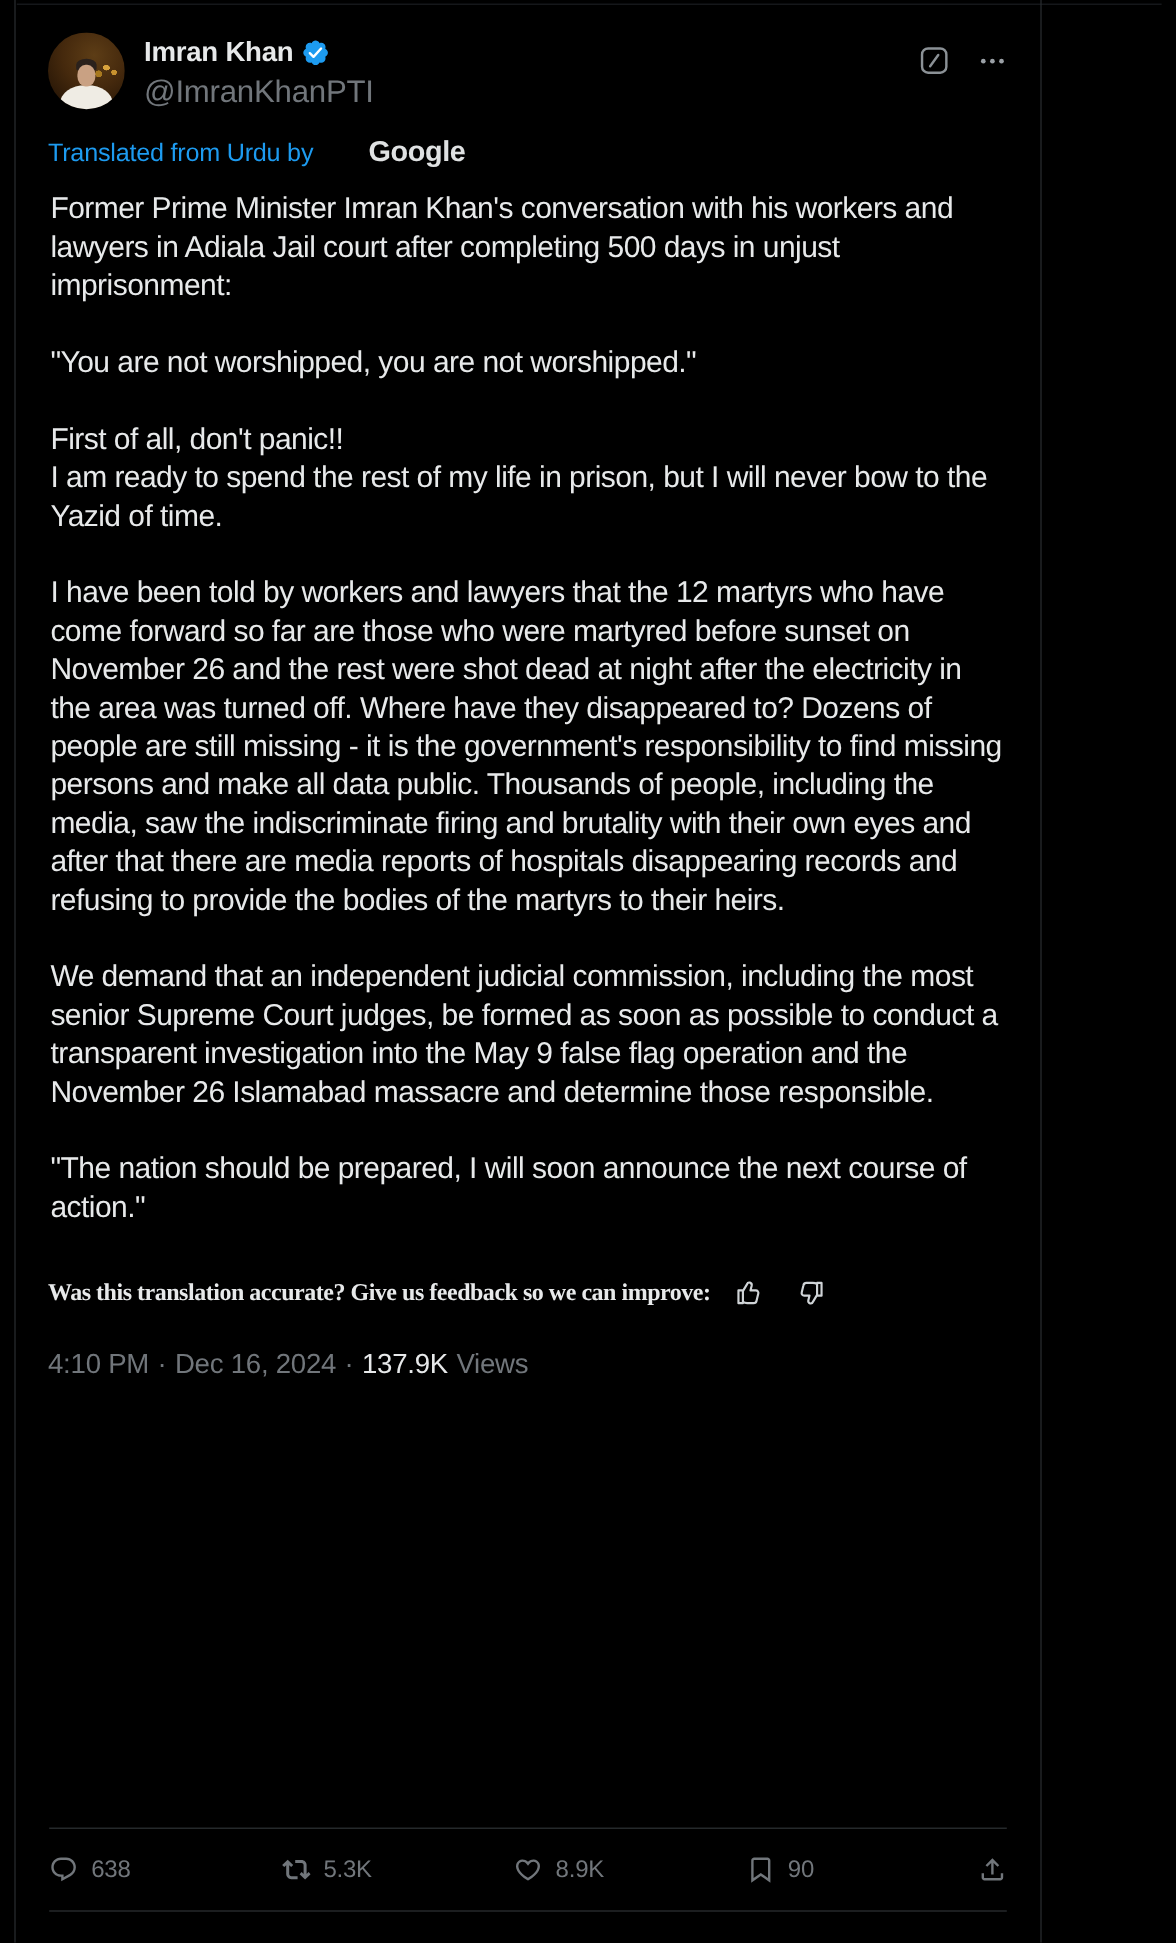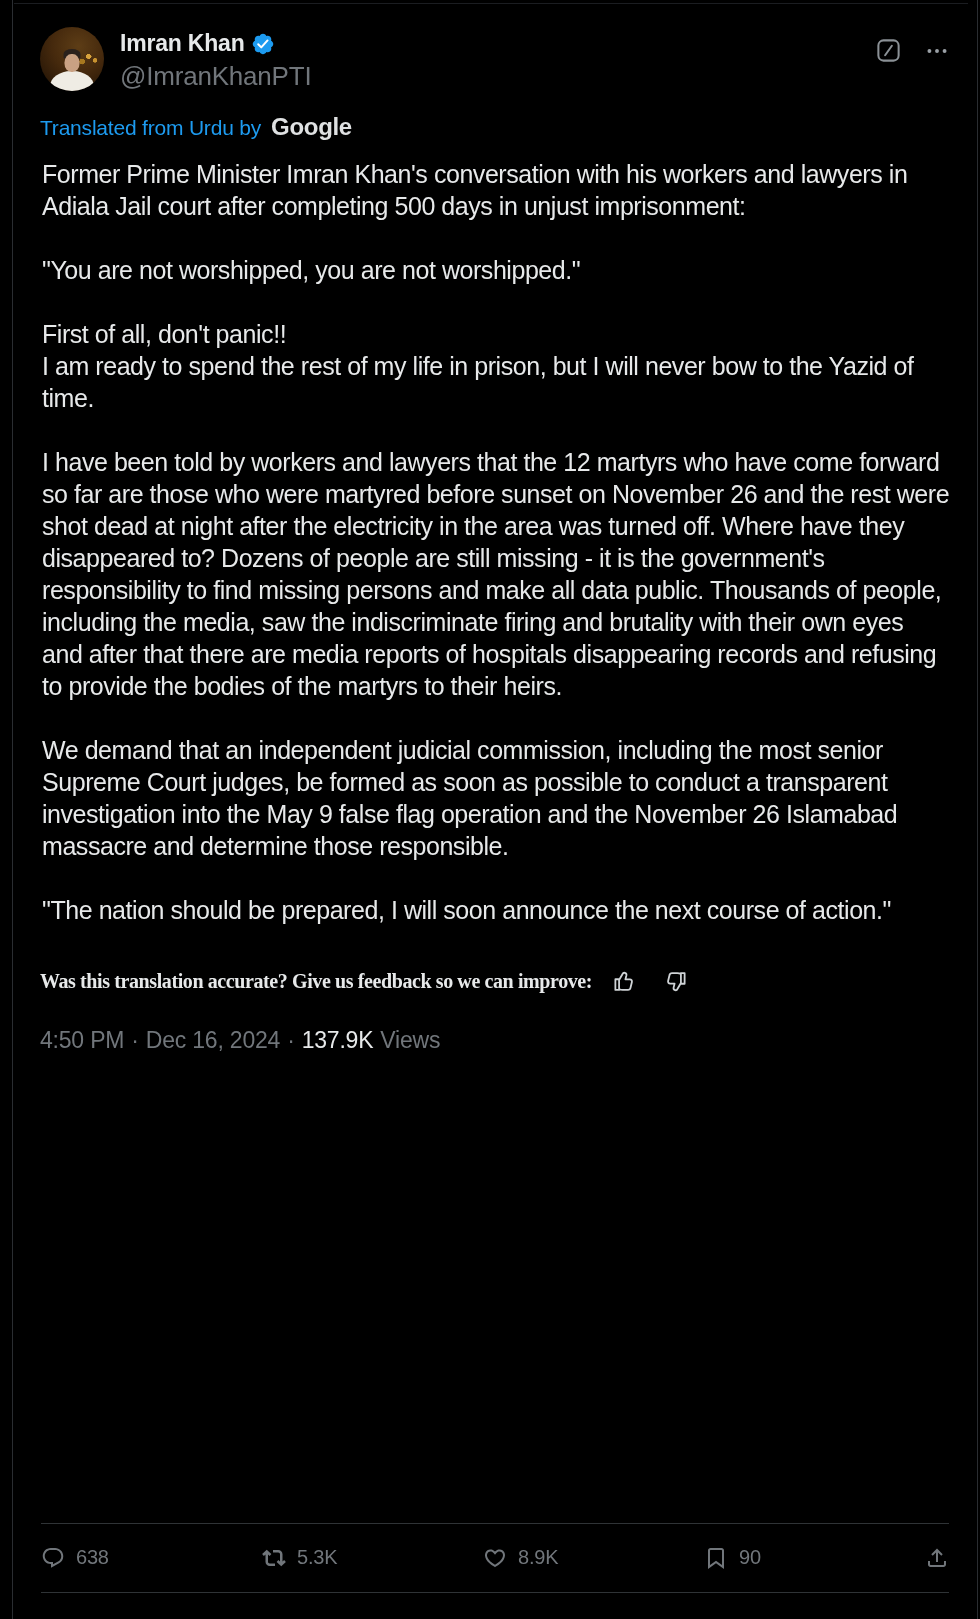--- a/index.html
+++ b/index.html
@@ -12,21 +12,21 @@
     overflow: hidden;
   }
   .page { position: relative; width: 980px; height: 1619px; background: #000; }
   .top-hairline {
     position: absolute; top: 3px; left: 14px; right: 12px; height: 1px;
     background: #1b1d21;
   }
   .column {
     position: relative;
     margin-left: 12px;
-    width: 966px; height: 1619px;
+    width: 856px; height: 1619px;
     border-left: 1px solid #2a2d31;
     border-right: 1px solid #2a2d31;
     padding: 0 27px;
   }
 
   
   .tweet-header { display: flex; align-items: flex-start; padding-top: 27px; }
   .avatar {
     position: relative; width: 64px; height: 64px; border-radius: 50%;
     overflow: hidden; flex: 0 0 64px; cursor: pointer;
@@ -54,21 +54,21 @@
   .name-row { display: flex; align-items: center; }
   .display-name { font-size: 23px; font-weight: 700; color: #e7e9ea; cursor: pointer; letter-spacing: -0.2px; }
   .verified-badge { width: 24px; height: 24px; margin-left: 6px; flex: 0 0 auto; }
   .handle { margin-top: 4px; font-size: 26px; color: #71767b; letter-spacing: -0.2px; cursor: pointer; }
   .header-actions { margin-left: auto; display: flex; align-items: center; padding-top: 10px; }
   .icon-btn { background: none; border: none; padding: 0; cursor: pointer; display: flex; align-items: center; }
   .grok-btn { color: #8b9196; margin-right: 22px; }
   .more-btn { color: #9aa0a6; }
 
   
-  .translated-row { margin-top: 21px; display: flex; align-items: baseline; }
+  .translated-row { margin-top: 21px; display: flex; align-items: baseline; gap: 36px; }
   .trans-link { color: #1d9bf0; font-size: 21px; letter-spacing: -0.2px; }
   .google-logo { color: #dfe1e2; font-size: 24px; font-weight: 600; margin-left: 10px; letter-spacing: -0.3px; }
 
   
   .tweet-body { margin-top: 17px; }
   .tweet-body p {
     margin: 0 0 32px 2px;
     font-size: 25px; line-height: 32px;
     letter-spacing: -0.45px;
     color: #e7e9ea;
@@ -89,21 +89,21 @@
   .views-count { color: #e7e9ea; font-weight: 400; margin-right: 7px; }
 
   
   .action-bar {
     position: absolute; bottom: 26px; left: 28px; right: 28px;
     height: 70px;
     border-top: 1px solid #2f3336;
     border-bottom: 1px solid #2f3336;
     display: flex; align-items: center;
   }
-  .action-group { flex: 1 1 0; display: flex; color: #71767b; }
+  .action-group { flex: 1 1 0; display: flex; align-items: center; color: #71767b; }
   .action-group.share-group { flex: 0 0 auto; }
   .action-count { font-size: 20px; margin-left: 11px; color: #71767b; letter-spacing: -0.2px; }
   .action-btn { color: #71767b; }
   svg { display: block; }
 </style>
 </head>
 <body>
 
 <div class="page">
   <div class="top-hairline"></div>
@@ -168,21 +168,21 @@
       <button class="icon-btn thumb-btn down">
         <svg width="27" height="27" viewBox="0 0 24 24">
           <g transform="rotate(180 12 12)">
             <path fill="none" stroke="currentColor" stroke-width="1.6" stroke-linejoin="round" d="M3 10h3.3v9.5H3z M6.3 18.6c.9.6 1.9.9 3.2.9h4.7c1.1 0 2-.7 2.2-1.8l1.3-5.3c.3-1.2-.6-2.3-1.8-2.3h-4l.9-3.5c.2-1-.3-2-1.3-2.3-.9-.2-1.8.2-2.1 1.1L6.3 10.6"></path>
           </g>
         </svg>
       </button>
     </div>
 
     <div class="meta-row">
-      <span class="meta-gray">4:50 PM</span><span class="meta-sep">·</span><span class="meta-gray">Dec 16, 2024</span><span class="meta-sep">·</span><span class="views-count">137.9K</span><span class="meta-gray">Views</span>
+      <span class="meta-gray">4:10 PM</span><span class="meta-sep">·</span><span class="meta-gray">Dec 16, 2024</span><span class="meta-sep">·</span><span class="views-count">137.9K</span><span class="meta-gray">Views</span>
     </div>
 
     <div class="action-bar">
       <div class="action-group">
         <button class="icon-btn action-btn">
           <svg width="24" height="24" viewBox="0 0 24 24">
             <path fill="currentColor" d="M1.751 10c0-4.42 3.584-8 8.005-8h4.366c4.49 0 8.129 3.64 8.129 8.13 0 2.96-1.607 5.68-4.196 7.11l-8.054 4.46v-3.69h-.067c-4.49.1-8.183-3.51-8.183-8.01zm8.005-6c-3.317 0-6.005 2.69-6.005 6 0 3.37 2.77 6.08 6.138 6.01l.351-.01h1.761v2.3l5.087-2.81c1.951-1.08 3.163-3.13 3.163-5.36 0-3.39-2.744-6.13-6.129-6.13H9.756z"></path>
           </svg>
         </button>
         <span class="action-count">638</span>

